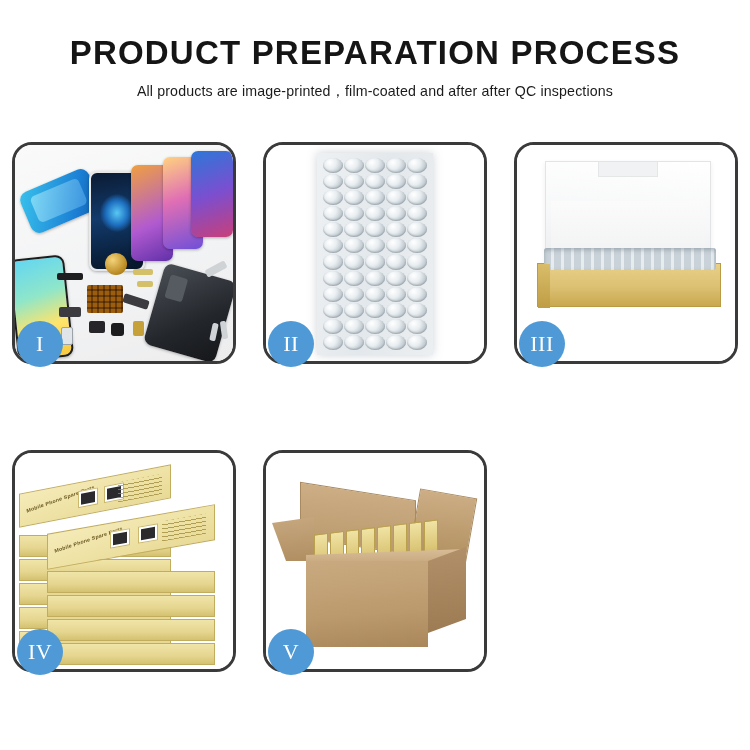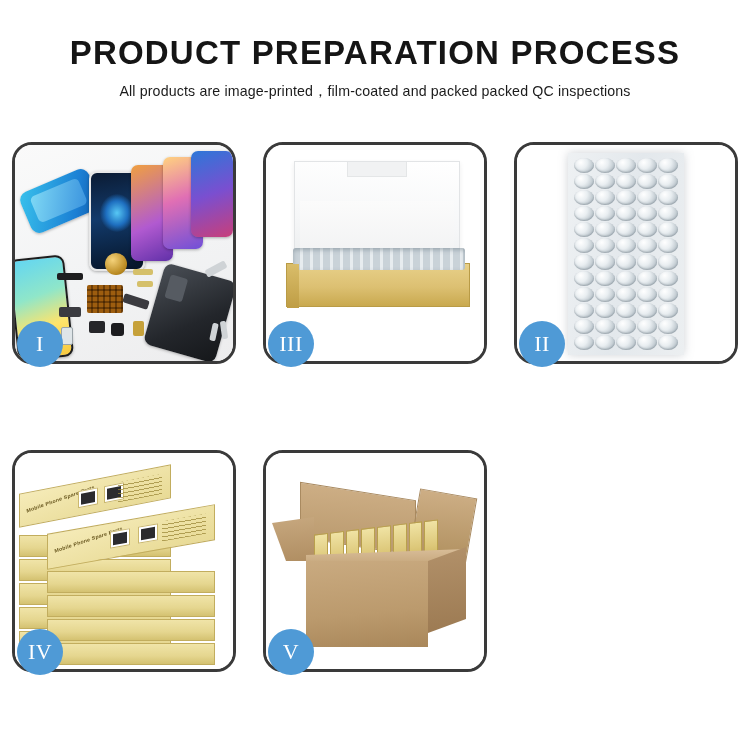--- a/index.html
+++ b/index.html
@@ -327,21 +327,21 @@
   .s-tab2 {
     position:absolute; left:58px; top:166px; width:16px; height:18px;
     background: rgba(170,142,102,.95);
   }
 </style>
 </head>
 <body>
 
 <div class="header">
   <div class="title">PRODUCT PREPARATION PROCESS</div>
-  <div class="subtitle">All products are image-printed，film-coated and packed packed QC inspections</div>
+  <div class="subtitle">All products are image-printed，film-coated and after after QC inspections</div>
 </div>
 
 <div class="grid">
 
   <div class="panel">
     <div class="panel-inner p1">
       <div class="ph ph-a"></div>
       <div class="ph ph-b"></div>
       <div class="ph ph-c"></div>
       <div class="ph ph-d"></div>
@@ -360,96 +360,96 @@
       <span class="prt prt8"></span>
       <span class="prt prt9"></span>
       <span class="prt prt10"></span>
       <span class="prt prt11"></span>
       <span class="prt prt12"></span>
     </div>
     <div class="badge">I</div>
   </div>
 
   <div class="panel">
+    <div class="panel-inner p2">
+      <div class="wrapsheet">
+        <div class="bubbles">
+          <i class="bub"></i>
+            <i class="bub"></i>
+            <i class="bub"></i>
+            <i class="bub"></i>
+            <i class="bub"></i>
+          <i class="bub"></i>
+            <i class="bub"></i>
+            <i class="bub"></i>
+            <i class="bub"></i>
+            <i class="bub"></i>
+          <i class="bub"></i>
+            <i class="bub"></i>
+            <i class="bub"></i>
+            <i class="bub"></i>
+            <i class="bub"></i>
+          <i class="bub"></i>
+            <i class="bub"></i>
+            <i class="bub"></i>
+            <i class="bub"></i>
+            <i class="bub"></i>
+          <i class="bub"></i>
+            <i class="bub"></i>
+            <i class="bub"></i>
+            <i class="bub"></i>
+            <i class="bub"></i>
+          <i class="bub"></i>
+            <i class="bub"></i>
+            <i class="bub"></i>
+            <i class="bub"></i>
+            <i class="bub"></i>
+          <i class="bub"></i>
+            <i class="bub"></i>
+            <i class="bub"></i>
+            <i class="bub"></i>
+            <i class="bub"></i>
+          <i class="bub"></i>
+            <i class="bub"></i>
+            <i class="bub"></i>
+            <i class="bub"></i>
+            <i class="bub"></i>
+          <i class="bub"></i>
+            <i class="bub"></i>
+            <i class="bub"></i>
+            <i class="bub"></i>
+            <i class="bub"></i>
+          <i class="bub"></i>
+            <i class="bub"></i>
+            <i class="bub"></i>
+            <i class="bub"></i>
+            <i class="bub"></i>
+          <i class="bub"></i>
+            <i class="bub"></i>
+            <i class="bub"></i>
+            <i class="bub"></i>
+            <i class="bub"></i>
+          <i class="bub"></i>
+            <i class="bub"></i>
+            <i class="bub"></i>
+            <i class="bub"></i>
+            <i class="bub"></i>
+        </div>
+      </div>
+    </div>
+    <div class="badge">II</div>
+  </div>
+
+  <div class="panel">
     <div class="panel-inner p3">
       <div class="lid3"></div>
       <div class="foam3"></div>
       <div class="tray3"></div>
     </div>
     <div class="badge">III</div>
-  </div>
-
-  <div class="panel">
-    <div class="panel-inner p2">
-      <div class="wrapsheet">
-        <div class="bubbles">
-          <i class="bub"></i>
-            <i class="bub"></i>
-            <i class="bub"></i>
-            <i class="bub"></i>
-            <i class="bub"></i>
-          <i class="bub"></i>
-            <i class="bub"></i>
-            <i class="bub"></i>
-            <i class="bub"></i>
-            <i class="bub"></i>
-          <i class="bub"></i>
-            <i class="bub"></i>
-            <i class="bub"></i>
-            <i class="bub"></i>
-            <i class="bub"></i>
-          <i class="bub"></i>
-            <i class="bub"></i>
-            <i class="bub"></i>
-            <i class="bub"></i>
-            <i class="bub"></i>
-          <i class="bub"></i>
-            <i class="bub"></i>
-            <i class="bub"></i>
-            <i class="bub"></i>
-            <i class="bub"></i>
-          <i class="bub"></i>
-            <i class="bub"></i>
-            <i class="bub"></i>
-            <i class="bub"></i>
-            <i class="bub"></i>
-          <i class="bub"></i>
-            <i class="bub"></i>
-            <i class="bub"></i>
-            <i class="bub"></i>
-            <i class="bub"></i>
-          <i class="bub"></i>
-            <i class="bub"></i>
-            <i class="bub"></i>
-            <i class="bub"></i>
-            <i class="bub"></i>
-          <i class="bub"></i>
-            <i class="bub"></i>
-            <i class="bub"></i>
-            <i class="bub"></i>
-            <i class="bub"></i>
-          <i class="bub"></i>
-            <i class="bub"></i>
-            <i class="bub"></i>
-            <i class="bub"></i>
-            <i class="bub"></i>
-          <i class="bub"></i>
-            <i class="bub"></i>
-            <i class="bub"></i>
-            <i class="bub"></i>
-            <i class="bub"></i>
-          <i class="bub"></i>
-            <i class="bub"></i>
-            <i class="bub"></i>
-            <i class="bub"></i>
-            <i class="bub"></i>
-        </div>
-      </div>
-    </div>
-    <div class="badge">II</div>
   </div>
 
   <div class="panel">
     <div class="panel-inner p4">
       <div class="stack">
         <div class="sbox sedge" style="top:168px;"></div>
         <div class="sbox sedge" style="top:144px;"></div>
         <div class="sbox sedge" style="top:120px;"></div>
         <div class="sbox sedge" style="top:96px;"></div>
         <div class="sbox sedge" style="top:72px;"></div>

